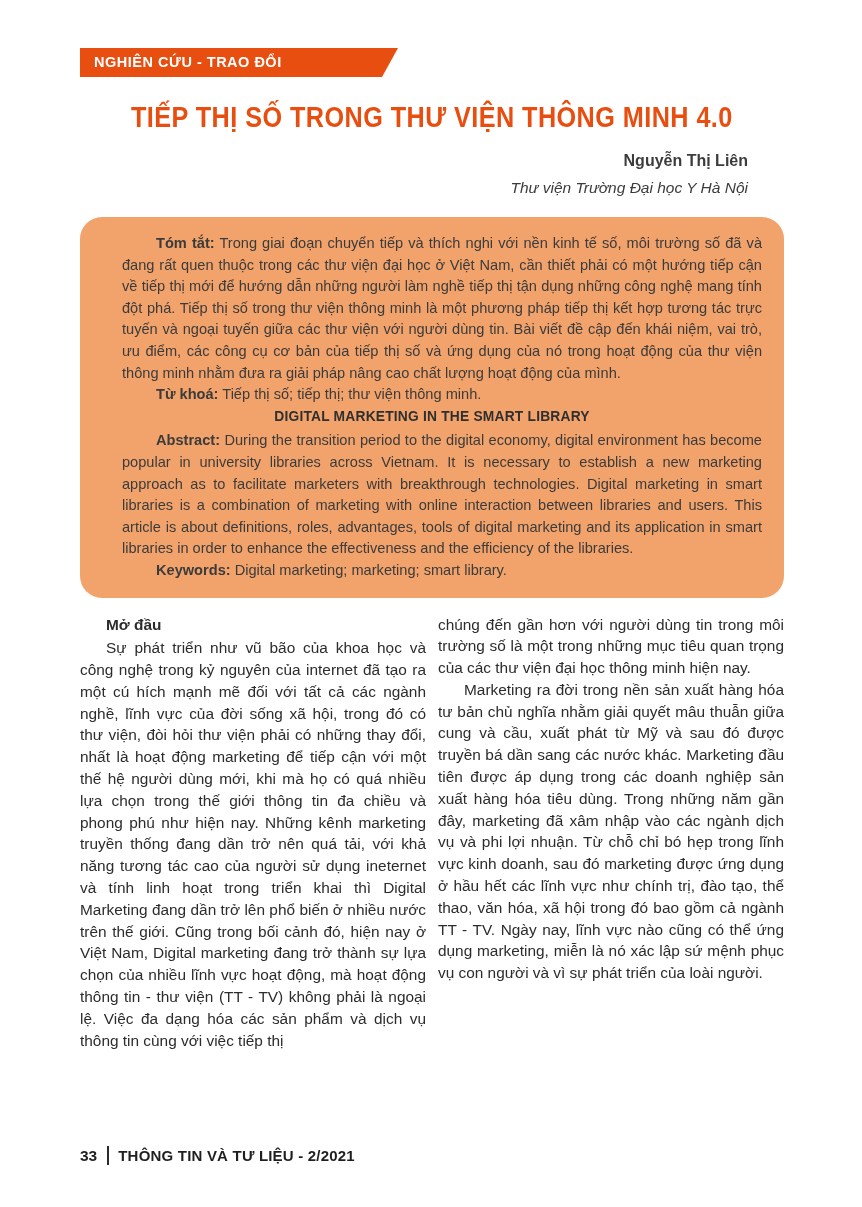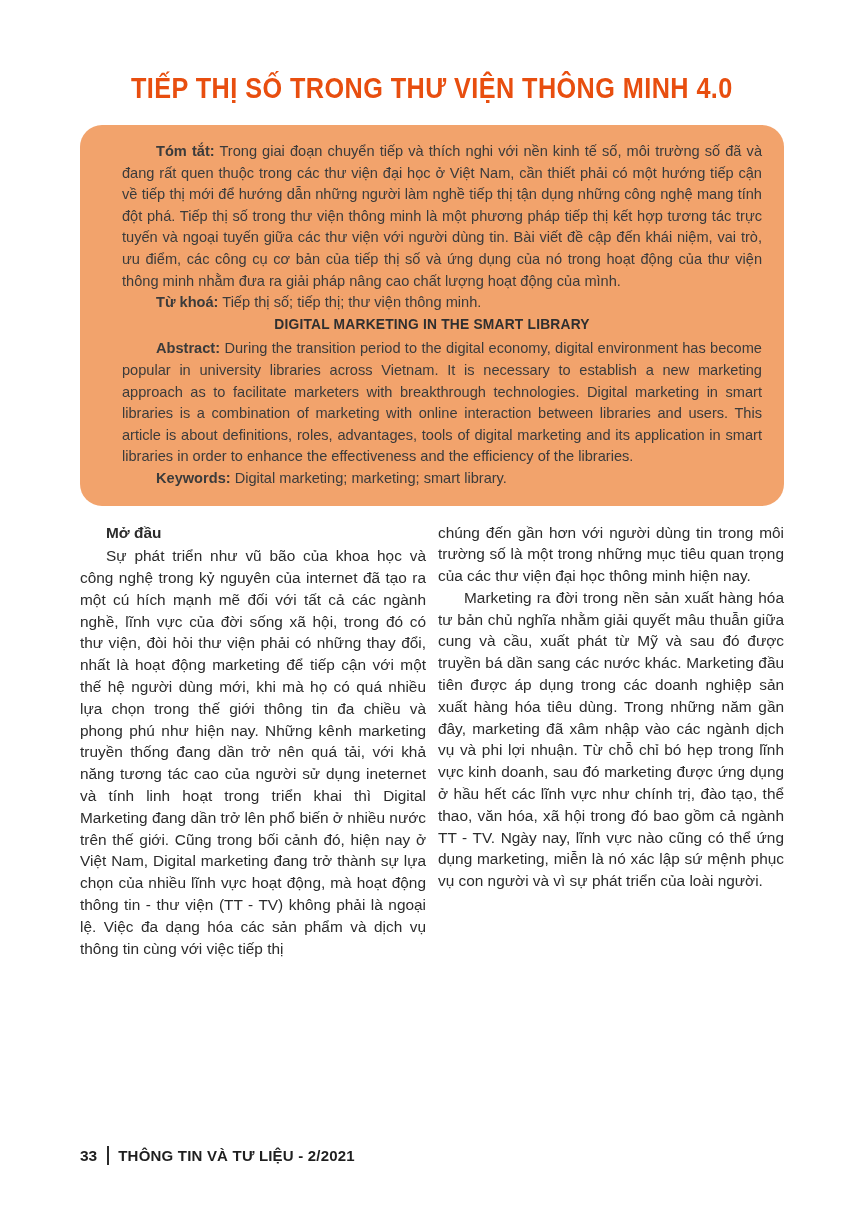--- a/index.html
+++ b/index.html
@@ -91,26 +91,31 @@
   }
   .pagenum { font-weight:bold; font-size:15.5px; color:#1f1f1f; }
   .vr { width:2px; height:19px; background:#2b2b2b; margin:0 9px 0 10px; }
   .journal { font-weight:bold; font-size:15px; color:#1f1f1f; letter-spacing:.2px; }
 </style>
 </head>
 <body>
 
 <div class="page">
 
+  <div class="band">
+    <span>NGHIÊN CỨU - TRAO ĐỔI</span>
+  </div>
 
   <div class="title-wrap">
     <h1 class="title">TIẾP THỊ SỐ TRONG THƯ VIỆN THÔNG MINH 4.0</h1>
   </div>
 
   <div class="byline">
+    <div class="author">Nguyễn Thị Liên</div>
+    <div class="affiliation">Thư viện Trường Đại học Y Hà Nội</div>
   </div>
 
   <div class="abstract-box">
     <p class="indent"><b>Tóm tắt:</b><span> Trong giai đoạn chuyển tiếp và thích nghi với nền kinh tế số, môi trường số đã và đang rất quen thuộc trong các thư viện đại học ở Việt Nam, cần thiết phải có một hướng tiếp cận về tiếp thị mới để hướng dẫn những người làm nghề tiếp thị tận dụng những công nghệ mang tính đột phá. Tiếp thị số trong thư viện thông minh là một phương pháp tiếp thị kết hợp tương tác trực tuyến và ngoại tuyến giữa các thư viện với người dùng tin. Bài viết đề cập đến khái niệm, vai trò, ưu điểm, các công cụ cơ bản của tiếp thị số và ứng dụng của nó trong hoạt động của thư viện thông minh nhằm đưa ra giải pháp nâng cao chất lượng hoạt động của mình.</span></p>
     <p class="indent"><b>Từ khoá:</b><span> Tiếp thị số; tiếp thị; thư viện thông minh.</span></p>
     <p class="en-title">DIGITAL MARKETING IN THE SMART LIBRARY</p>
     <p class="indent"><b>Abstract:</b><span> During the transition period to the digital economy, digital environment has become popular in university libraries across Vietnam. It is necessary to establish a new marketing approach as to facilitate marketers with breakthrough technologies. Digital marketing in smart libraries is a combination of marketing with online interaction between libraries and users. This article is about definitions, roles, advantages, tools of digital marketing and its application in smart libraries in order to enhance the effectiveness and the efficiency of the libraries.</span></p>
     <p class="indent"><b>Keywords:</b><span> Digital marketing; marketing; smart library.</span></p>
   </div>
 

